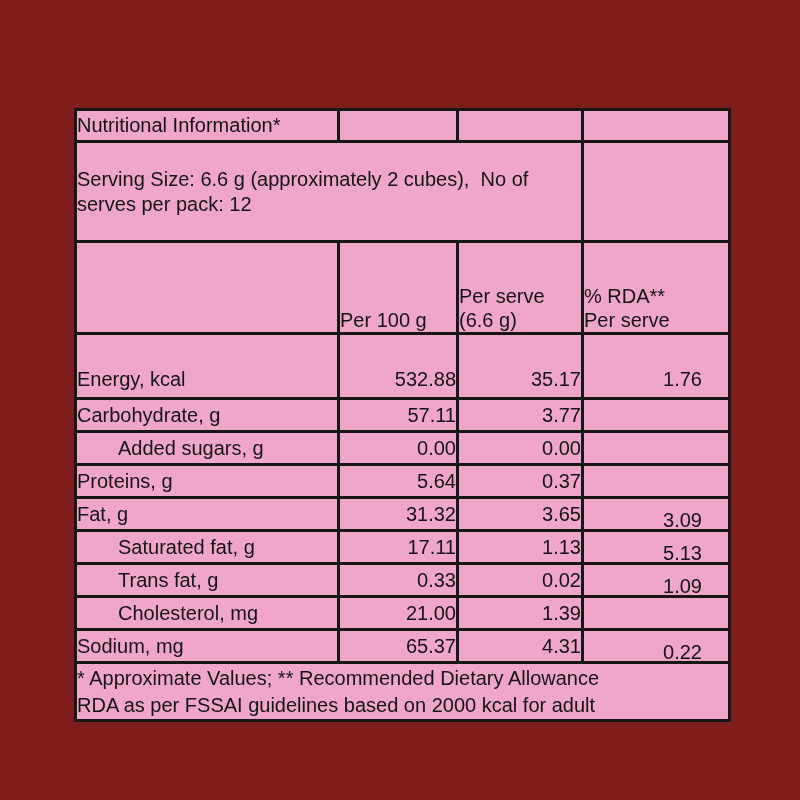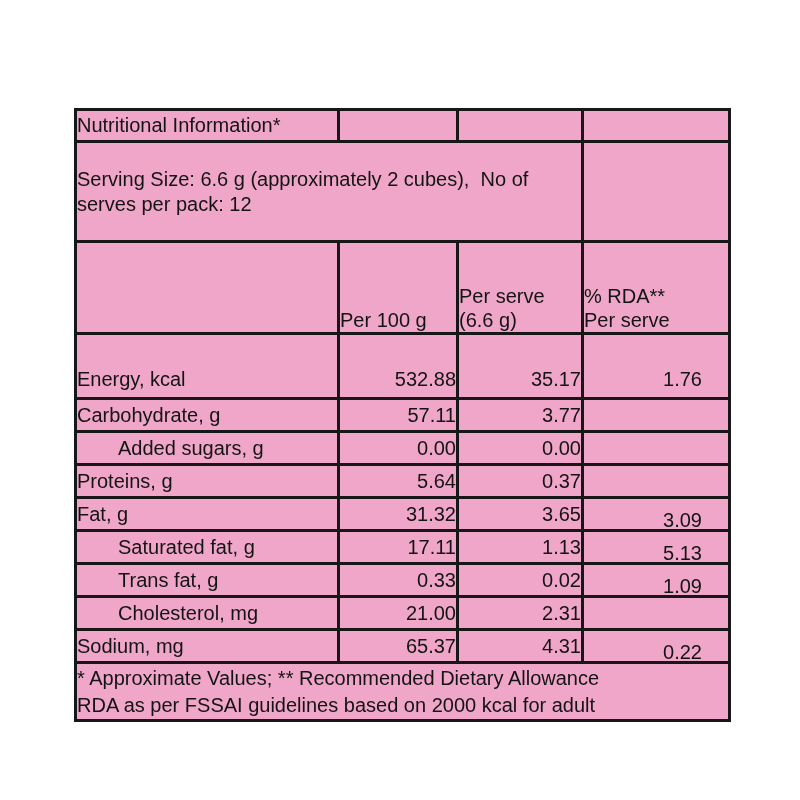--- a/index.html
+++ b/index.html
@@ -8,21 +8,21 @@
     width: 800px;
     height: 800px;
     background: #F0A6C8;
     font-family: "Liberation Sans", sans-serif;
     color: #141414;
   }
   .page {
     position: relative;
     width: 800px;
     height: 800px;
-    background: #ffffff;
+    background: #7f1d1d;
   }
   table.nutri {
     position: absolute;
     left: 74px;
     top: 108px;
     width: 654px;
     border-collapse: collapse;
     table-layout: fixed;
     font-size: 20px;
     line-height: 1.25;
@@ -148,21 +148,21 @@
     <tr class="r-data">
       <td class="lbl indent">Trans fat, g</td>
       <td class="num">0.33</td>
       <td class="num">0.02</td>
       <td class="num c4"><span class="val">1.09</span></td>
     </tr>
 
     <tr class="r-data">
       <td class="lbl indent">Cholesterol, mg</td>
       <td class="num">21.00</td>
-      <td class="num">2.31</td>
+      <td class="num">1.39</td>
       <td class="num c4"></td>
     </tr>
 
     <tr class="r-data">
       <td class="lbl">Sodium, mg</td>
       <td class="num">65.37</td>
       <td class="num">4.31</td>
       <td class="num c4"><span class="val">0.22</span></td>
     </tr>
 

